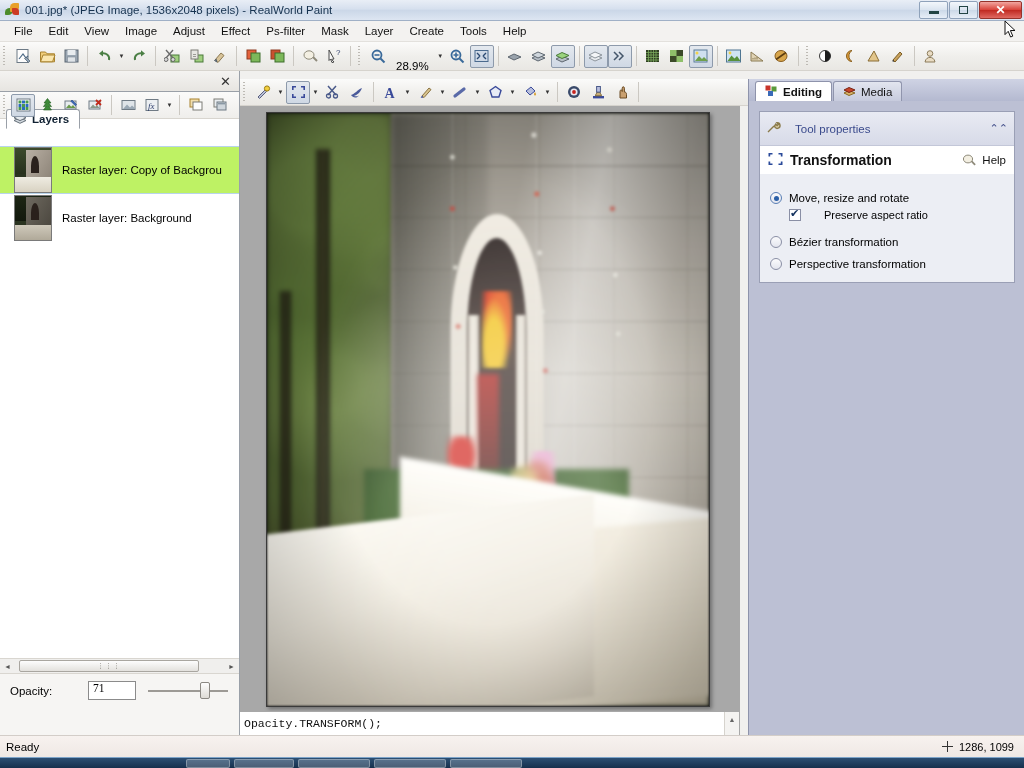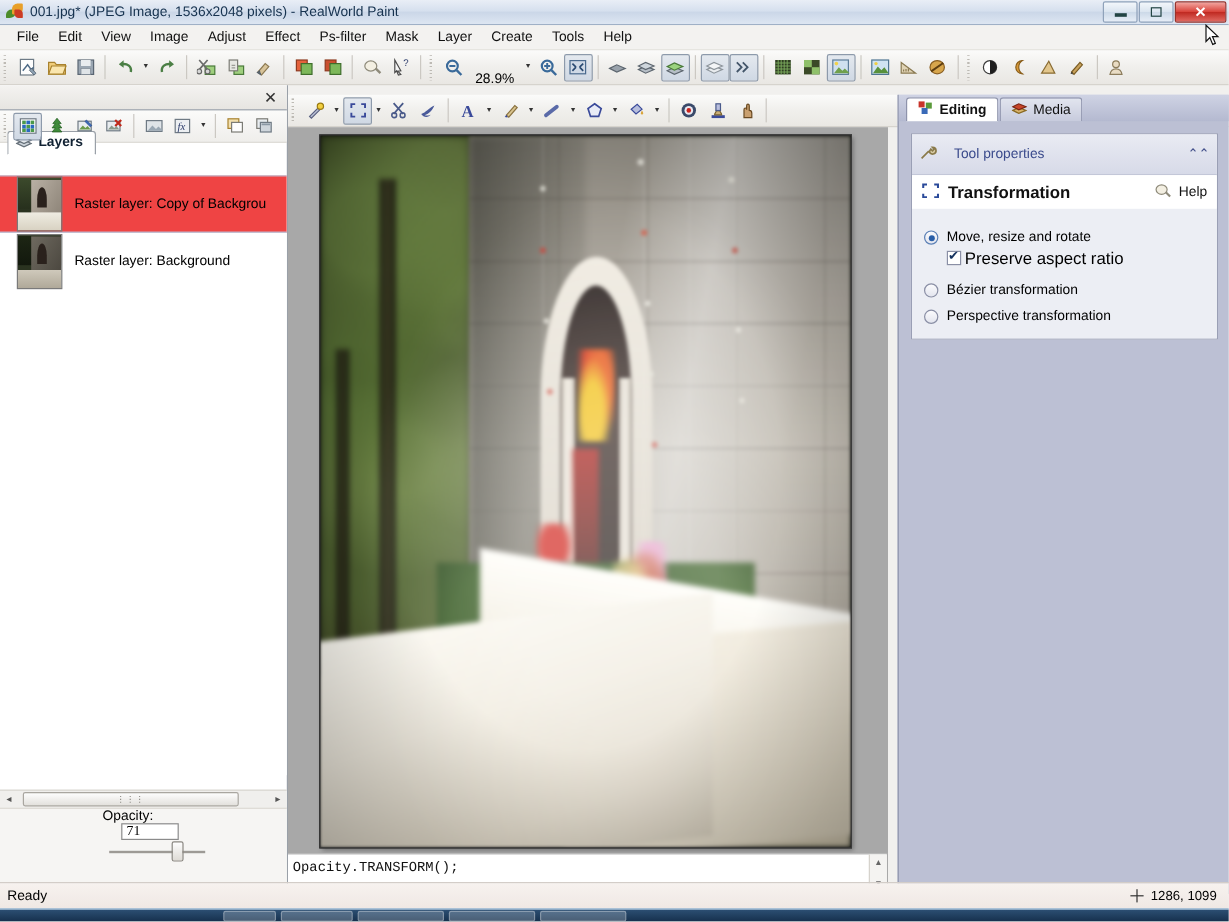--- a/index.html
+++ b/index.html
@@ -98,21 +98,21 @@
   .layer-toolbar {
     height:27px; display:flex; align-items:center;
     background:linear-gradient(180deg,#fbfbfa,#efeeeb);
     border-bottom:1px solid #d8d5cf;
   }
   .layer-list { position:absolute; left:0; top:75px; right:0; bottom:93px; background:#fff; overflow:hidden;}
   .layer-row {
     height:48px; display:flex; align-items:center; gap:10px; padding-left:14px;
     border-bottom:1px solid transparent;
   }
-  .layer-row.selected { background:#ef4444; border-top:1px solid #b9d4ec; border-bottom:1px solid #b9d4ec;}
+  .layer-row.selected { background:#bef264; border-top:1px solid #b9d4ec; border-bottom:1px solid #b9d4ec;}
   .thumb { width:38px;height:46px; flex:0 0 auto; border:1px solid #7a7a7a; position:relative; overflow:hidden;}
   .layer-name { font-size:11.5px; color:#000; white-space:nowrap; overflow:hidden; }
 
   
   .mini { position:absolute; inset:0; background:#2a3320; }
   .mini .sky { position:absolute; left:0;top:0;width:100%;height:58%;
      background:linear-gradient(180deg,#3c4a2c,#27301d); }
   .mini .wall { position:absolute; left:30%;top:4%;width:70%;height:68%;
      background:linear-gradient(120deg,#b9b0a4,#8d8478); }
   .mini .arch { position:absolute; left:45%;top:18%;width:22%;height:38%;
@@ -128,21 +128,21 @@
     background:#f0efed; border-top:1px solid #d9d6d0; display:flex; align-items:center;
   }
   .hs-arrow { width:15px;height:14px; display:flex;align-items:center;justify-content:center;
      font-size:7px; color:#555; }
   .hs-track { flex:1; height:14px; position:relative; }
   .hs-thumb { position:absolute; left:4px; top:1px; width:180px; height:12px;
      background:linear-gradient(180deg,#fdfdfd,#e3e1dd); border:1px solid #a9a6a0; border-radius:2px;
      display:flex;align-items:center;justify-content:center; font-size:7px; color:#7a7770; letter-spacing:1px;}
   .opacity-area { position:absolute; left:0; right:0; bottom:0; height:66px;
      background:#f6f5f3; border-top:1px solid #d9d6d0; }
-  .op-row { display:flex; align-items:center; height:33px; padding-left:10px;flex-direction:column; }
+  .op-row { display:flex; align-items:center; height:33px; padding-left:10px; }
   .op-label { width:78px; font-size:11.5px; }
   .op-input { width:48px; height:19px; border:1px solid #8b8b8b; background:#fff;
      font-size:11.5px; font-family:Liberation Serif, serif; padding:0 4px; }
   .op-slider { margin-left:12px; width:80px; height:19px; position:relative; }
   .op-slider .trk { position:absolute; left:0; right:0; top:9px; height:2px; background:#9d9a95; }
   .op-slider .knb { position:absolute; left:52px; top:1px; width:10px; height:17px;
      background:linear-gradient(180deg,#fdfdfd,#dedbd5); border:1px solid #8b8882; border-radius:2px;}
   .bm-select { margin-left:6px; width:100px; height:21px;
      background:linear-gradient(180deg,#fcfcfb,#e6e4df); border:1px solid #8b8b8b; border-radius:2px;
      display:flex; align-items:center; padding:0 4px; font-size:11.5px; position:relative;}
@@ -385,21 +385,21 @@
   }
   .panel-title { font-size:14px; font-weight:bold; color:#111; }
   .help-link { margin-left:auto; display:flex; align-items:center; gap:5px; font-size:11.5px; color:#111; }
   .panel-body { background:#eceef4; padding:8px 10px 12px 10px; }
   .radio-row { display:flex; align-items:flex-end; gap:7px; height:22px; font-size:11.5px; }
   .radio { width:12px;height:12px;border-radius:50%; border:1px solid #8a8fa5;
      background:linear-gradient(180deg,#fbfbfd,#e3e5ee); position:relative; flex:0 0 auto;}
   .radio.on::after { content:""; position:absolute; left:2.5px; top:2.5px; width:5px;height:5px;
      border-radius:50%; background:#2a5fa8; }
   .radio.on { border-color:#5a7fb5; }
-  .check-row { display:flex; align-items:center; gap:3px; height:22px; font-size:14px; padding-left:19px;}
+  .check-row { display:flex; align-items:center; gap:23px; height:22px; font-size:11px; padding-left:19px;}
   .check { width:12px;height:12px; border:1px solid #8a8fa5; background:#fff; position:relative; flex:0 0 auto;}
   .check.on::after { content:"✔"; position:absolute; left:0px; top:-3px; font-size:11px; color:#13315e; }
 
   
   .statusbar {
     position:absolute; left:0; bottom:11px; width:1024px; height:22px;
     background:linear-gradient(180deg,#f7f2ef,#efe8e4);
     border-top:1px solid #d3cdc8; display:flex; align-items:center;
   }
   .status-text { padding-left:6px; font-size:11.5px; }

